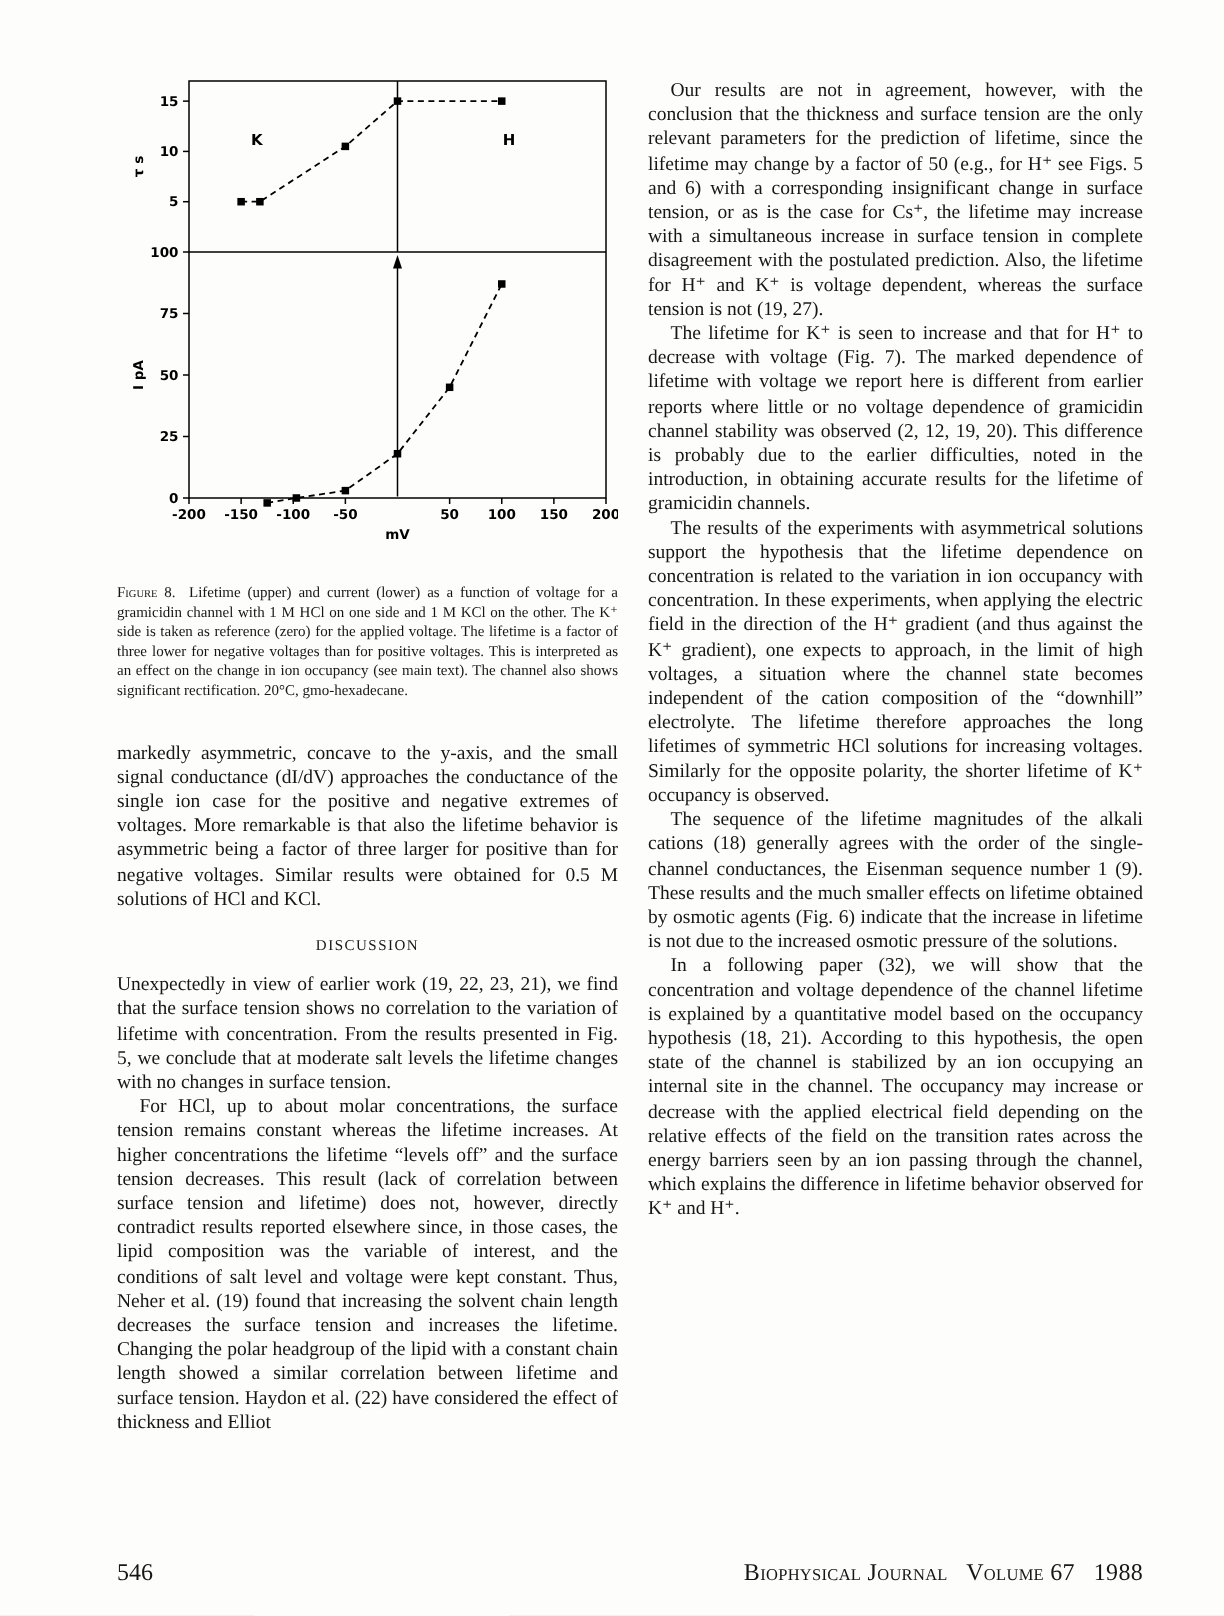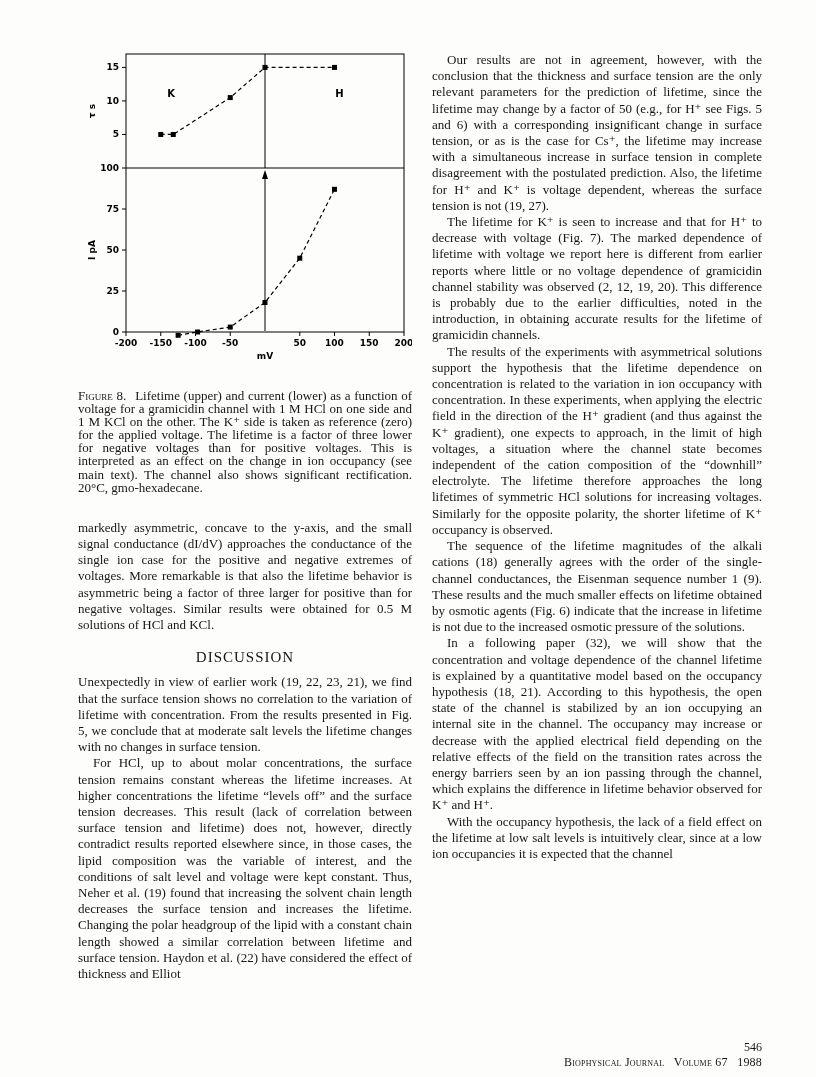--- a/index.html
+++ b/index.html
@@ -8,33 +8,32 @@
     position:relative; width:816px; height:1077px; margin:0 auto;
     background:#fdfdfb; color:#161616; overflow:hidden;
     font-family:"Liberation Serif","DejaVu Serif",serif;
   }
   .col { position:absolute; font-size:13px; line-height:16.2px; text-align:justify; }
   .col-left  { left:78px;  top:42px; width:334px; }
   .col-right { left:432px; top:52px; width:330px; }
   p.body { text-align:justify; }
   p.ind  { text-indent:15px; }
   .figure-chart { display:block; }
-  .caption { font-size:13px; line-height:13.1px; margin-top:7px; text-align:justify; }
+  .caption { font-size:10px; line-height:13.1px; margin-top:7px; text-align:justify; }
   .caption .smallcaps { margin-right:9px; }
   .smallcaps { font-variant:small-caps; }
   .body-start { margin-top:26px; }
   .heading {
-    text-align:center; font-size:15px; font-weight:400;
+    text-align:center; font-size:10px; font-weight:400;
     letter-spacing:1px; margin:16px 0 9px 0;
   }
   .footer {
     position:absolute; left:78px; top:1040px; width:684px;
     display:flex; justify-content:space-between; align-items:flex-end;
-    font-size:12px;
-    flex-direction:column;
+    font-size:16px;
   }
   .footer-right { font-variant:small-caps; white-space:pre; letter-spacing:.2px; }
   svg text { font-family:"DejaVu Sans","Liberation Sans",sans-serif; }
 </style>
 </head>
 <body>
 
 <div class="page">
 
   <div class="col col-left">
@@ -107,21 +106,20 @@
     <p class="body">Unexpectedly in view of earlier work (19, 22, 23, 21), we find that the surface tension shows no correlation to the variation of lifetime with concentration. From the results presented in Fig. 5, we conclude that at moderate salt levels the lifetime changes with no changes in surface tension.</p>
     <p class="body ind">For HCl, up to about molar concentrations, the surface tension remains constant whereas the lifetime increases. At higher concentrations the lifetime “levels off” and the surface tension decreases. This result (lack of correlation between surface tension and lifetime) does not, however, directly contradict results reported elsewhere since, in those cases, the lipid composition was the variable of interest, and the conditions of salt level and voltage were kept constant. Thus, Neher et al. (19) found that increasing the solvent chain length decreases the surface tension and increases the lifetime. Changing the polar headgroup of the lipid with a constant chain length showed a similar correlation between lifetime and surface tension. Haydon et al. (22) have considered the effect of thickness and Elliot</p>
   </div>
 
   <div class="col col-right">
     <p class="body ind">Our results are not in agreement, however, with the conclusion that the thickness and surface tension are the only relevant parameters for the prediction of lifetime, since the lifetime may change by a factor of 50 (e.g., for H⁺ see Figs. 5 and 6) with a corresponding insignificant change in surface tension, or as is the case for Cs⁺, the lifetime may increase with a simultaneous increase in surface tension in complete disagreement with the postulated prediction. Also, the lifetime for H⁺ and K⁺ is voltage dependent, whereas the surface tension is not (19, 27).</p>
     <p class="body ind">The lifetime for K⁺ is seen to increase and that for H⁺ to decrease with voltage (Fig. 7). The marked dependence of lifetime with voltage we report here is different from earlier reports where little or no voltage dependence of gramicidin channel stability was observed (2, 12, 19, 20). This difference is probably due to the earlier difficulties, noted in the introduction, in obtaining accurate results for the lifetime of gramicidin channels.</p>
     <p class="body ind">The results of the experiments with asymmetrical solutions support the hypothesis that the lifetime dependence on concentration is related to the variation in ion occupancy with concentration. In these experiments, when applying the electric field in the direction of the H⁺ gradient (and thus against the K⁺ gradient), one expects to approach, in the limit of high voltages, a situation where the channel state becomes independent of the cation composition of the “downhill” electrolyte. The lifetime therefore approaches the long lifetimes of symmetric HCl solutions for increasing voltages. Similarly for the opposite polarity, the shorter lifetime of K⁺ occupancy is observed.</p>
     <p class="body ind">The sequence of the lifetime magnitudes of the alkali cations (18) generally agrees with the order of the single-channel conductances, the Eisenman sequence number 1 (9). These results and the much smaller effects on lifetime obtained by osmotic agents (Fig. 6) indicate that the increase in lifetime is not due to the increased osmotic pressure of the solutions.</p>
     <p class="body ind">In a following paper (32), we will show that the concentration and voltage dependence of the channel lifetime is explained by a quantitative model based on the occupancy hypothesis (18, 21). According to this hypothesis, the open state of the channel is stabilized by an ion occupying an internal site in the channel. The occupancy may increase or decrease with the applied electrical field depending on the relative effects of the field on the transition rates across the energy barriers seen by an ion passing through the channel, which explains the difference in lifetime behavior observed for K⁺ and H⁺.</p>
-    <p class="body ind">With the occupancy hypothesis, the lack of a field effect on the lifetime at low salt levels is intuitively clear, since at a low ion occupancies it is expected that the channel</p>
   </div>
 
   <div class="footer">
     <span>546</span>
     <span class="footer-right">Biophysical Journal   Volume 67   1988</span>
   </div>
 
 </div>
 
 </body></html>

